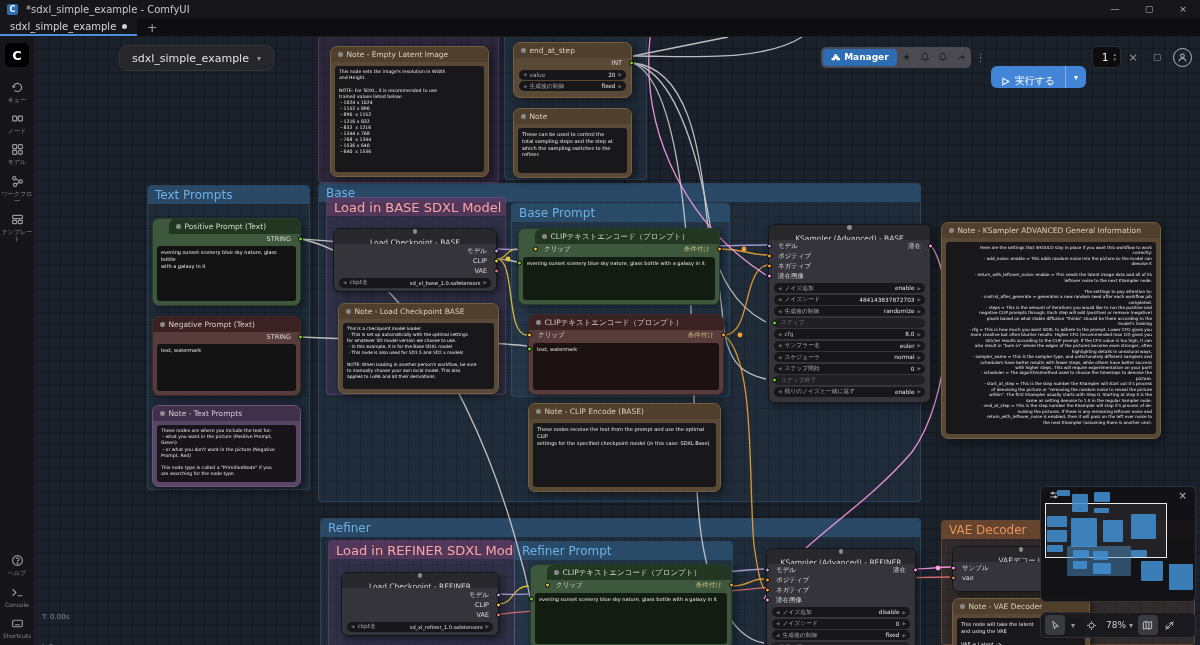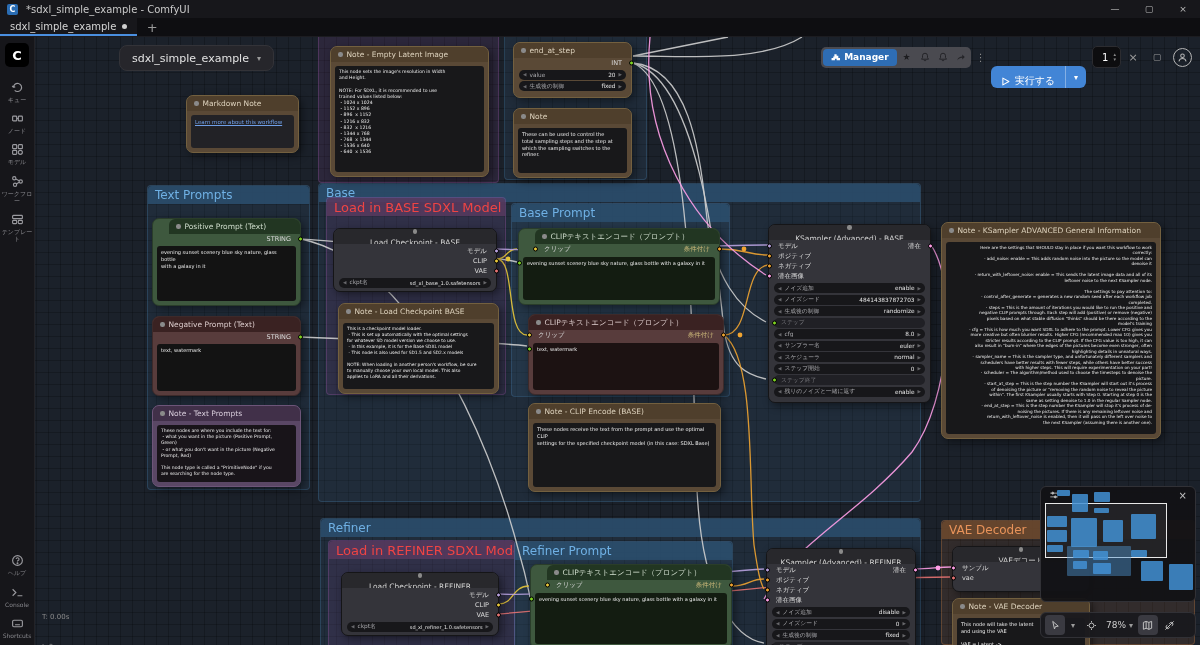--- a/index.html
+++ b/index.html
@@ -38,21 +38,21 @@
       linear-gradient(90deg, rgba(0,0,0,0.22) 1px, transparent 1px);
     background-size:12px 12px; }
 
   
   .grp { position:absolute; z-index:1; border-radius:4px; }
   .grp .gt { height:18px; padding:2px 7px 0 7px; font-size:12px; border-radius:4px 4px 0 0;
     white-space:nowrap; overflow:hidden; font-weight:500; }
   .g-blue { background:rgba(70,120,170,0.13); border:1px solid rgba(80,140,190,0.25); }
   .g-blue .gt { background:rgba(44,79,110,0.85); color:#6fb0e4; }
   .g-purple { background:rgba(150,80,160,0.14); border:1px solid rgba(160,90,170,0.3); }
-  .g-purple .gt { background:rgba(87,58,95,0.85); color:#ef4444; }
+  .g-purple .gt { background:rgba(87,58,95,0.85); color:#fca5a5; }
   .g-orange { background:rgba(210,120,60,0.13); border:1px solid rgba(210,130,70,0.3); }
   .g-orange .gt { background:rgba(110,74,46,0.85); color:#e8935a; }
 
   
   .wires { position:absolute; inset:0; z-index:2; pointer-events:none; }
   .wires path { fill:none; stroke-width:1.3; opacity:0.9; }
   .w-clip { stroke:#e9c83a; } .w-model { stroke:#b8a2e0; } .w-vae { stroke:#e57373; }
   .w-cond { stroke:#f0a431; } .w-lat { stroke:#ff9ee8; } .w-plain { stroke:#cfcfcf; opacity:0.7; }
 
   
@@ -196,29 +196,20 @@
     <path class="w-cond" d="M732,586 C748,586 750,579 764,579"></path>
     <path class="w-lat" d="M650,37 C640,140 692,228 766,275"></path>
     <path class="w-lat" d="M931,245 C958,285 950,400 912,452 C858,515 792,545 764,599"></path>
     <path class="w-lat" d="M914,569 C930,569 938,567 951,567"></path>
     <circle cx="508" cy="259" r="2.4" fill="#e9c83a"></circle>
     <circle cx="744" cy="249" r="2.4" fill="#f0a431"></circle>
     <circle cx="740" cy="335" r="2.4" fill="#f0a431"></circle>
     <circle cx="938" cy="568" r="2.4" fill="#ff9ee8"></circle>
   </svg>
 
-  <div class="n note" style="left:186px;top:95px;width:113px;height:58px;">
-    <div class="nh">
-        <span class="tdot"></span>
-        <span>Markdown Note</span>
-      </div>
-    <div class="mdlink">
-      <a href="#">Learn more about this workflow</a>
-    </div>
-  </div>
 
   <div class="n note" style="left:330px;top:46px;width:159px;height:131px;">
     <div class="nh">
         <span class="tdot"></span>
         <span>Note - Empty Latent Image</span>
       </div>
     <div class="ta" style="top:19px;font-size:4.6px;">This node sets the image's resolution in Width
 and Height.
 
 NOTE: For SDXL, it is recommended to use

